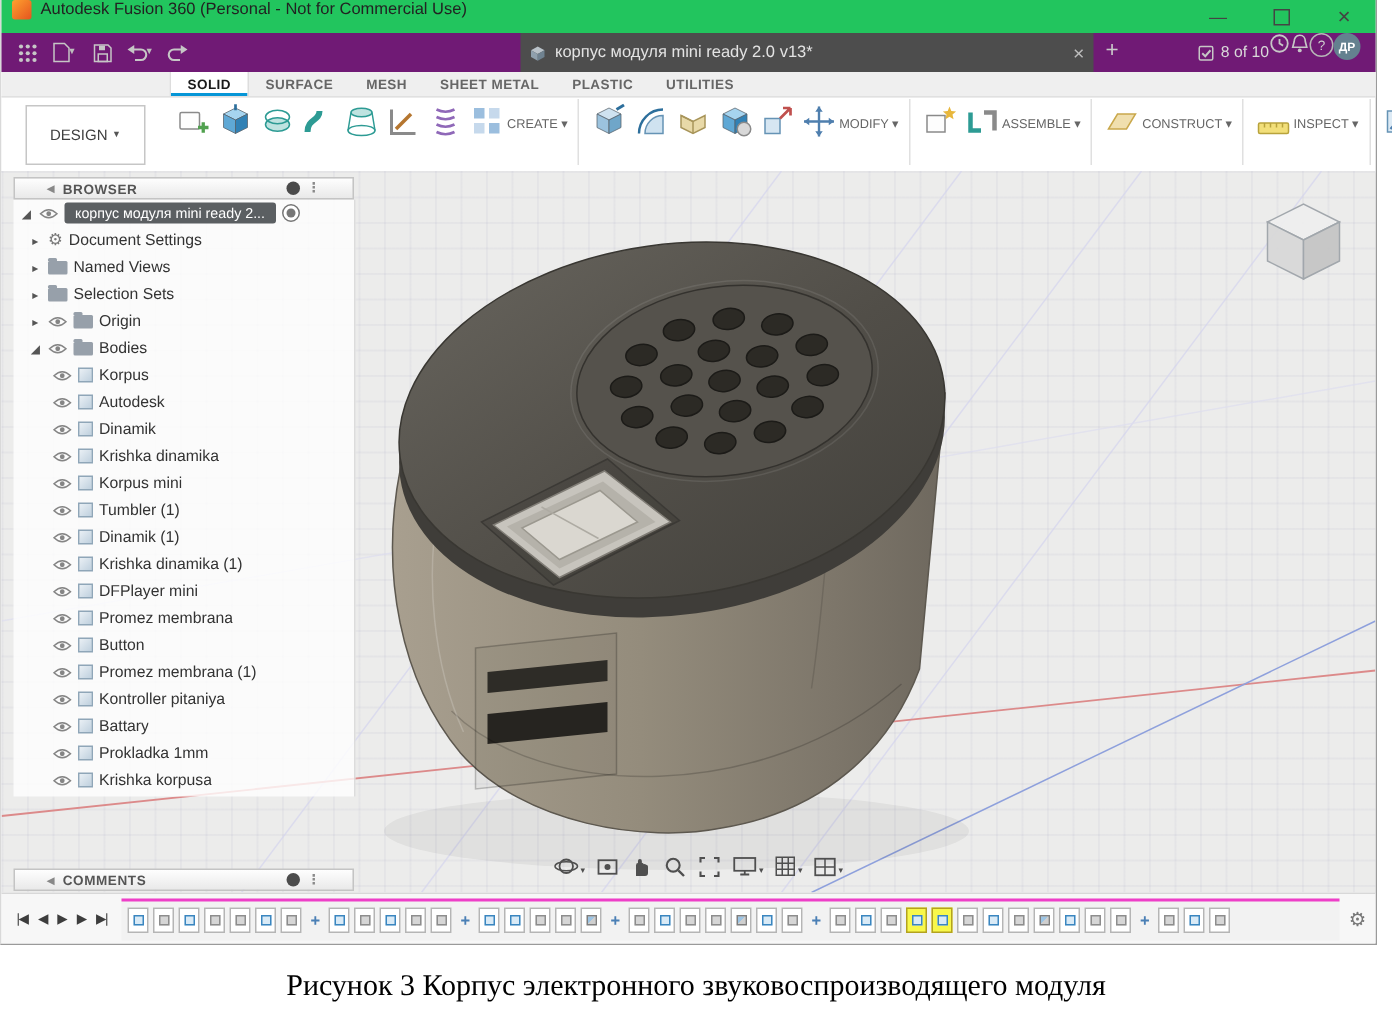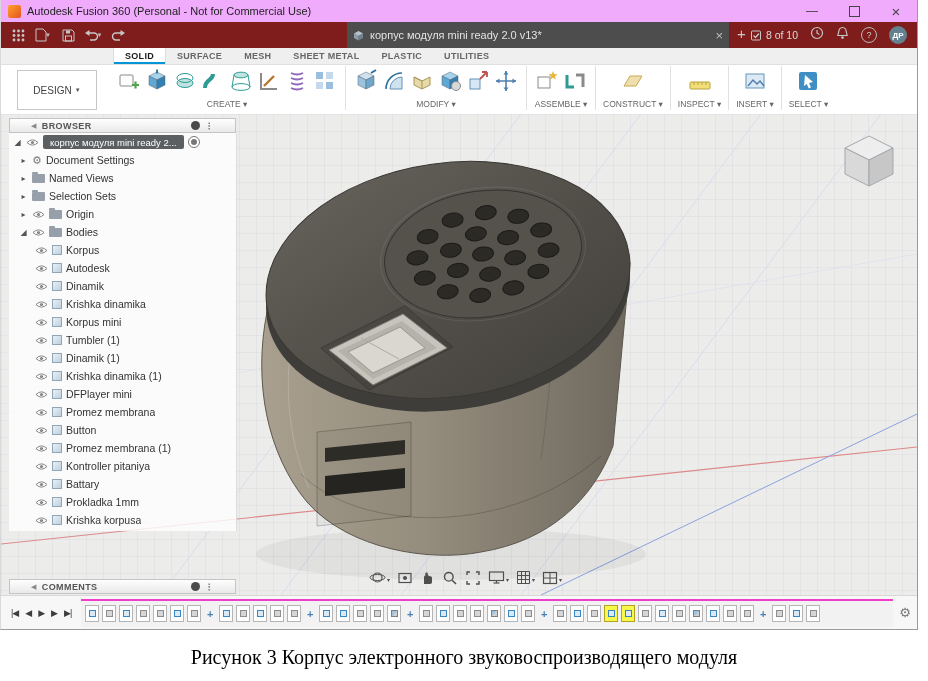--- a/index.html
+++ b/index.html
@@ -3,56 +3,56 @@
 <meta charset="utf-8">
 <style>
   html,body{margin:0;padding:0}
   body{width:928px;height:681px;position:relative;background:#fff;
        font-family:"Liberation Sans","DejaVu Sans",sans-serif;overflow:hidden;
        -webkit-font-smoothing:antialiased}
   .appwin{position:absolute;left:0;top:0;width:918px;height:630px;background:#fff;
           border-right:1px solid #9a9a9a;border-left:1px solid #d9d9d9;border-bottom:1px solid #9a9a9a;box-sizing:border-box}
 
   
-  .titlebar{height:22px;display:flex;align-items:center;background:#f0abfc}
+  .titlebar{height:22px;display:flex;align-items:flex-start;background:#22c55e}
   .logo{width:13px;height:13px;margin:0 6px 0 7px;border-radius:2px;
         background:linear-gradient(135deg,#ffa12e,#e4541f)}
   .titletext{font-size:11px;color:#222}
   .wincontrols{margin-left:auto;display:flex;height:22px}
   .winbtn{width:42px;display:flex;align-items:center;justify-content:center;color:#444;font-size:12px}
   .maxbox{width:9px;height:9px;border:1px solid #444}
 
   
-  .appbar{height:26px;background:#7f1d1d;position:relative;display:flex;align-items:center}
+  .appbar{height:26px;background:#701a75;position:relative;display:flex;align-items:center}
   .ableft{display:flex;align-items:center;gap:3px;padding-left:6px}
   .abicon{width:22px;height:20px;display:flex;align-items:center;justify-content:center}
   .caret{font-size:6px;color:#bdbdbd;margin-left:-2px}
   .doctab{position:absolute;left:346px;top:0;height:26px;width:382px;background:#4d4d4d;
           display:flex;align-items:center;padding:0 6px;box-sizing:border-box;gap:6px}
   .doctab .ttl{flex:1;font-size:11px;color:#e3e3e3;white-space:nowrap;overflow:hidden;text-overflow:ellipsis}
   .tabclose{color:#bdbdbd;font-size:13px;line-height:1}
   .plusbtn{position:absolute;left:736px;color:#c9c9c9;font-size:15px;top:3px}
-  .abright{position:absolute;right:10px;display:flex;align-items:center;gap:12px;height:26px}
+  .abright{position:absolute;right:10px;display:flex;gap:0;height:26px}
   .jobwrap{display:flex;align-items:center;gap:4px;color:#d9d9d9;font-size:10.5px}
   .helpc{width:14px;height:14px;border:1px solid #b7b7b7;border-radius:50%;color:#cfcfcf;
          font-size:9px;display:flex;align-items:center;justify-content:center}
   .avatar{width:18px;height:18px;border-radius:50%;background:#64818f;color:#fff;font-size:8px;
           font-weight:bold;display:flex;align-items:center;justify-content:center}
 
   
   .ribbon{height:66px;background:#fff;border-bottom:1px solid #cfcfcf;position:relative}
   .tabstrip{height:16px;background:#efefef;border-bottom:1px solid #e0e0e0;display:flex;padding-left:112px}
   .rtab{padding:0 11px;font-size:9px;font-weight:bold;color:#666;display:flex;align-items:center;letter-spacing:.3px}
   .rtab.active{background:#fff;color:#1a1a1a;border-left:1px solid #ddd;border-right:1px solid #ddd;
                box-shadow:inset 0 -2px 0 #0696d7}
   .designbox{position:absolute;left:16px;top:22px;width:78px;height:38px;border:1px solid #c6c6c6;
              display:flex;align-items:center;justify-content:center;gap:5px;font-size:10px;color:#3f3f3f;background:#fff}
   .designbox .caret{color:#555}
   .groups{position:absolute;left:110px;top:18px;display:flex;align-items:flex-start}
-  .rgroup{display:flex;flex-direction:column;align-items:center;padding:0 5px}
+  .rgroup{display:flex;flex-direction:row;align-items:center;padding:0 5px}
   .ricons{display:flex;gap:2px;height:30px;align-items:center}
   .ricon{width:26px;height:26px;display:flex;align-items:center;justify-content:center}
   .rlabel{font-size:8.5px;color:#666;margin-top:3px;white-space:nowrap}
   .rsep{width:1px;height:44px;background:#e0e0e0;margin:0 2px}
 
   
   .viewport{position:absolute;left:0;top:114px;width:916px;height:481px;background-color:#ececeb;
     background-image:linear-gradient(rgba(130,130,170,.07) 1px,transparent 1px),
                      linear-gradient(90deg,rgba(130,130,170,.07) 1px,transparent 1px);
     background-size:17px 17px;overflow:hidden}

